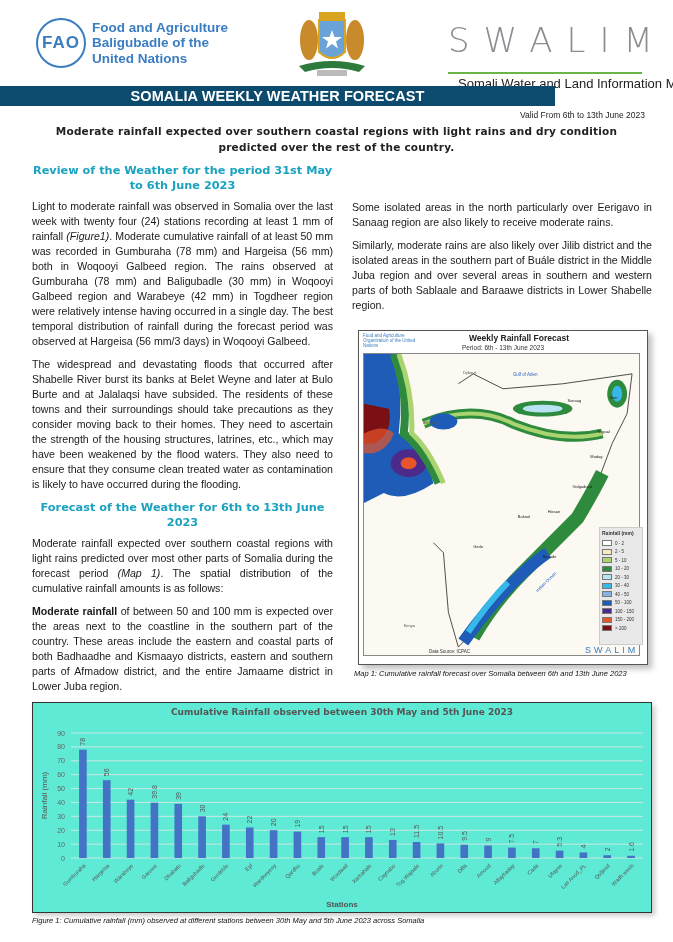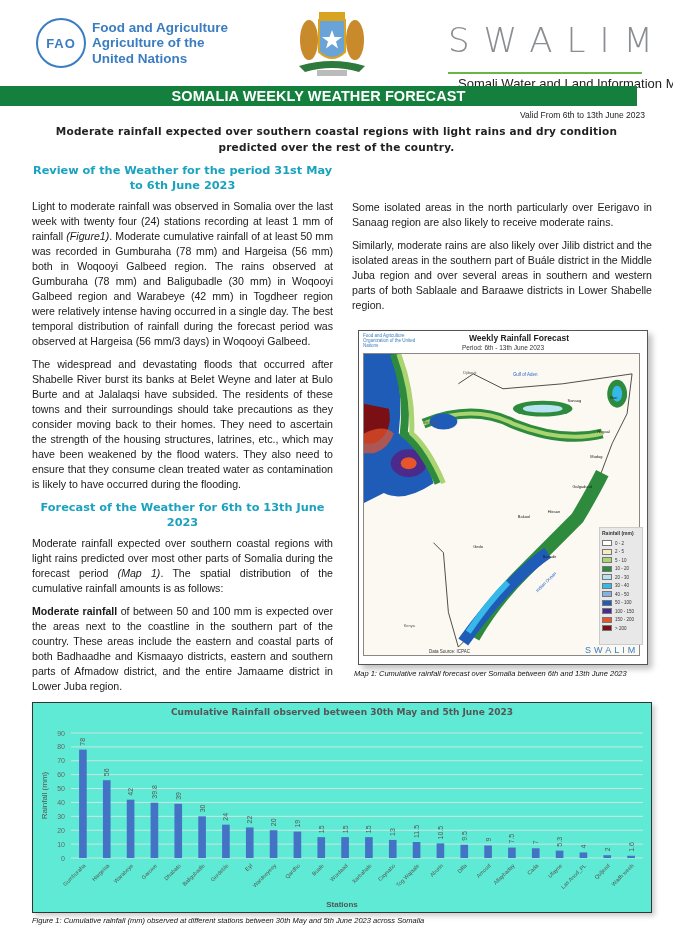--- a/index.html
+++ b/index.html
@@ -3,30 +3,30 @@
 <meta charset="utf-8">
 <style>
   * { box-sizing: border-box; margin: 0; padding: 0; }
   html, body { width: 673px; height: 942px; background: #ffffff; overflow: hidden; }
   body { font-family: "Liberation Sans", sans-serif; color: #1a1a1a; position: relative; }
 
   
   .header { position: absolute; left: 0; top: 0; width: 673px; height: 84px; }
   .fao { position: absolute; left: 36px; top: 18px; display: flex; align-items: center; }
   .fao-emblem { width: 50px; height: 50px; border-radius: 50%; border: 2.5px solid #3a7dc1; position: relative; display:flex; align-items:center; justify-content:center; }
-  .fao-emblem .inner { font-family: "Liberation Sans", sans-serif; font-weight: bold; color: #3a7dc1; font-size: 13px; letter-spacing: 1px; }
+  .fao-emblem .inner { font-family: "Liberation Sans", sans-serif; font-weight: bold; color: #3a7dc1; font-size: 17px; letter-spacing: 1px; }
   .fao-text { margin-left: 6px; color: #3a7dc1; font-weight: bold; font-size: 13.5px; line-height: 15.5px; font-family: "Liberation Sans", sans-serif; }
   .coat { position: absolute; left: 287px; top: 8px; width: 90px; height: 72px; }
   .swalim { position: absolute; left: 448px; top: 22px; width: 200px; height: 60px; }
   .swalim-letters { font-family: "DejaVu Sans", sans-serif; font-weight: 200; font-size: 34px; letter-spacing: 14px; color: #8a8d91; line-height: 36px; }
   .swalim-line { position: absolute; left: 0; top: 50px; width: 194px; height: 2px; background: #6bb546; }
   .swalim-sub { position: absolute; left: 10px; top: 44px; font-size: 13px; color: #222; white-space: nowrap; transform: translateY(10px); }
 
   
-  .banner { position: absolute; left: 0; top: 86px; width: 637px; height: 20px; background: #15803d; display:flex; align-items:center; justify-content:center; }
+  .banner { position: absolute; left: 0; top: 86px; width: 555px; height: 20px; background: #0c4a6e; display:flex; align-items:center; justify-content:center; }
   .banner span { color: #fff; font-weight: bold; font-size: 14.5px; letter-spacing: 0.1px; font-family: "Liberation Sans", sans-serif; }
 
   .valid { position: absolute; right: 28px; top: 110px; font-size: 8.5px; color: #222; }
   .headline { position: absolute; left: 30px; top: 123px; width: 613px; text-align: center; font-weight: bold; font-size: 10.5px; line-height: 16px; color: #222; font-family: "DejaVu Sans", sans-serif; letter-spacing: 0.2px; }
 
   .col-left { position: absolute; left: 32px; top: 163px; width: 301px; }
   .col-right { position: absolute; left: 352px; top: 200px; width: 300px; }
   h2.sec { color: #1aa2bf; font-weight: bold; font-size: 11.3px; line-height: 15px; font-family: "DejaVu Sans", sans-serif; margin-bottom: 6px; text-align: center; }
   p.body { font-size: 10.6px; line-height: 15px; text-align: justify; margin-bottom: 8px; color: #1a1a1a; }
   p.body em { font-style: italic; }
@@ -58,21 +58,21 @@
 </head>
 <body>
 
 <div class="header">
   <div class="fao">
     <div class="fao-emblem">
       <span class="inner">FAO</span>
     </div>
     <div class="fao-text">
       <div>Food and Agriculture</div>
-      <div>Agriculture of the</div>
+      <div>Baligubadle of the</div>
       <div>United Nations</div>
     </div>
   </div>
 
   <svg class="coat" viewBox="0 0 90 72">
     <rect x="32" y="4" width="26" height="8" fill="#d9a520"></rect>
     <path d="M32 12 L58 12 L58 44 Q45 56 32 44 Z" fill="#6aa3d8" stroke="#d9a520" stroke-width="2"></path>
     <polygon points="45,22 47.5,29 55,29 49,33.5 51,40.5 45,36 39,40.5 41,33.5 35,29 42.5,29" fill="#fff"></polygon>
     <ellipse cx="22" cy="32" rx="9" ry="20" fill="#c88a2a"></ellipse>
     <ellipse cx="68" cy="32" rx="9" ry="20" fill="#c88a2a"></ellipse>

